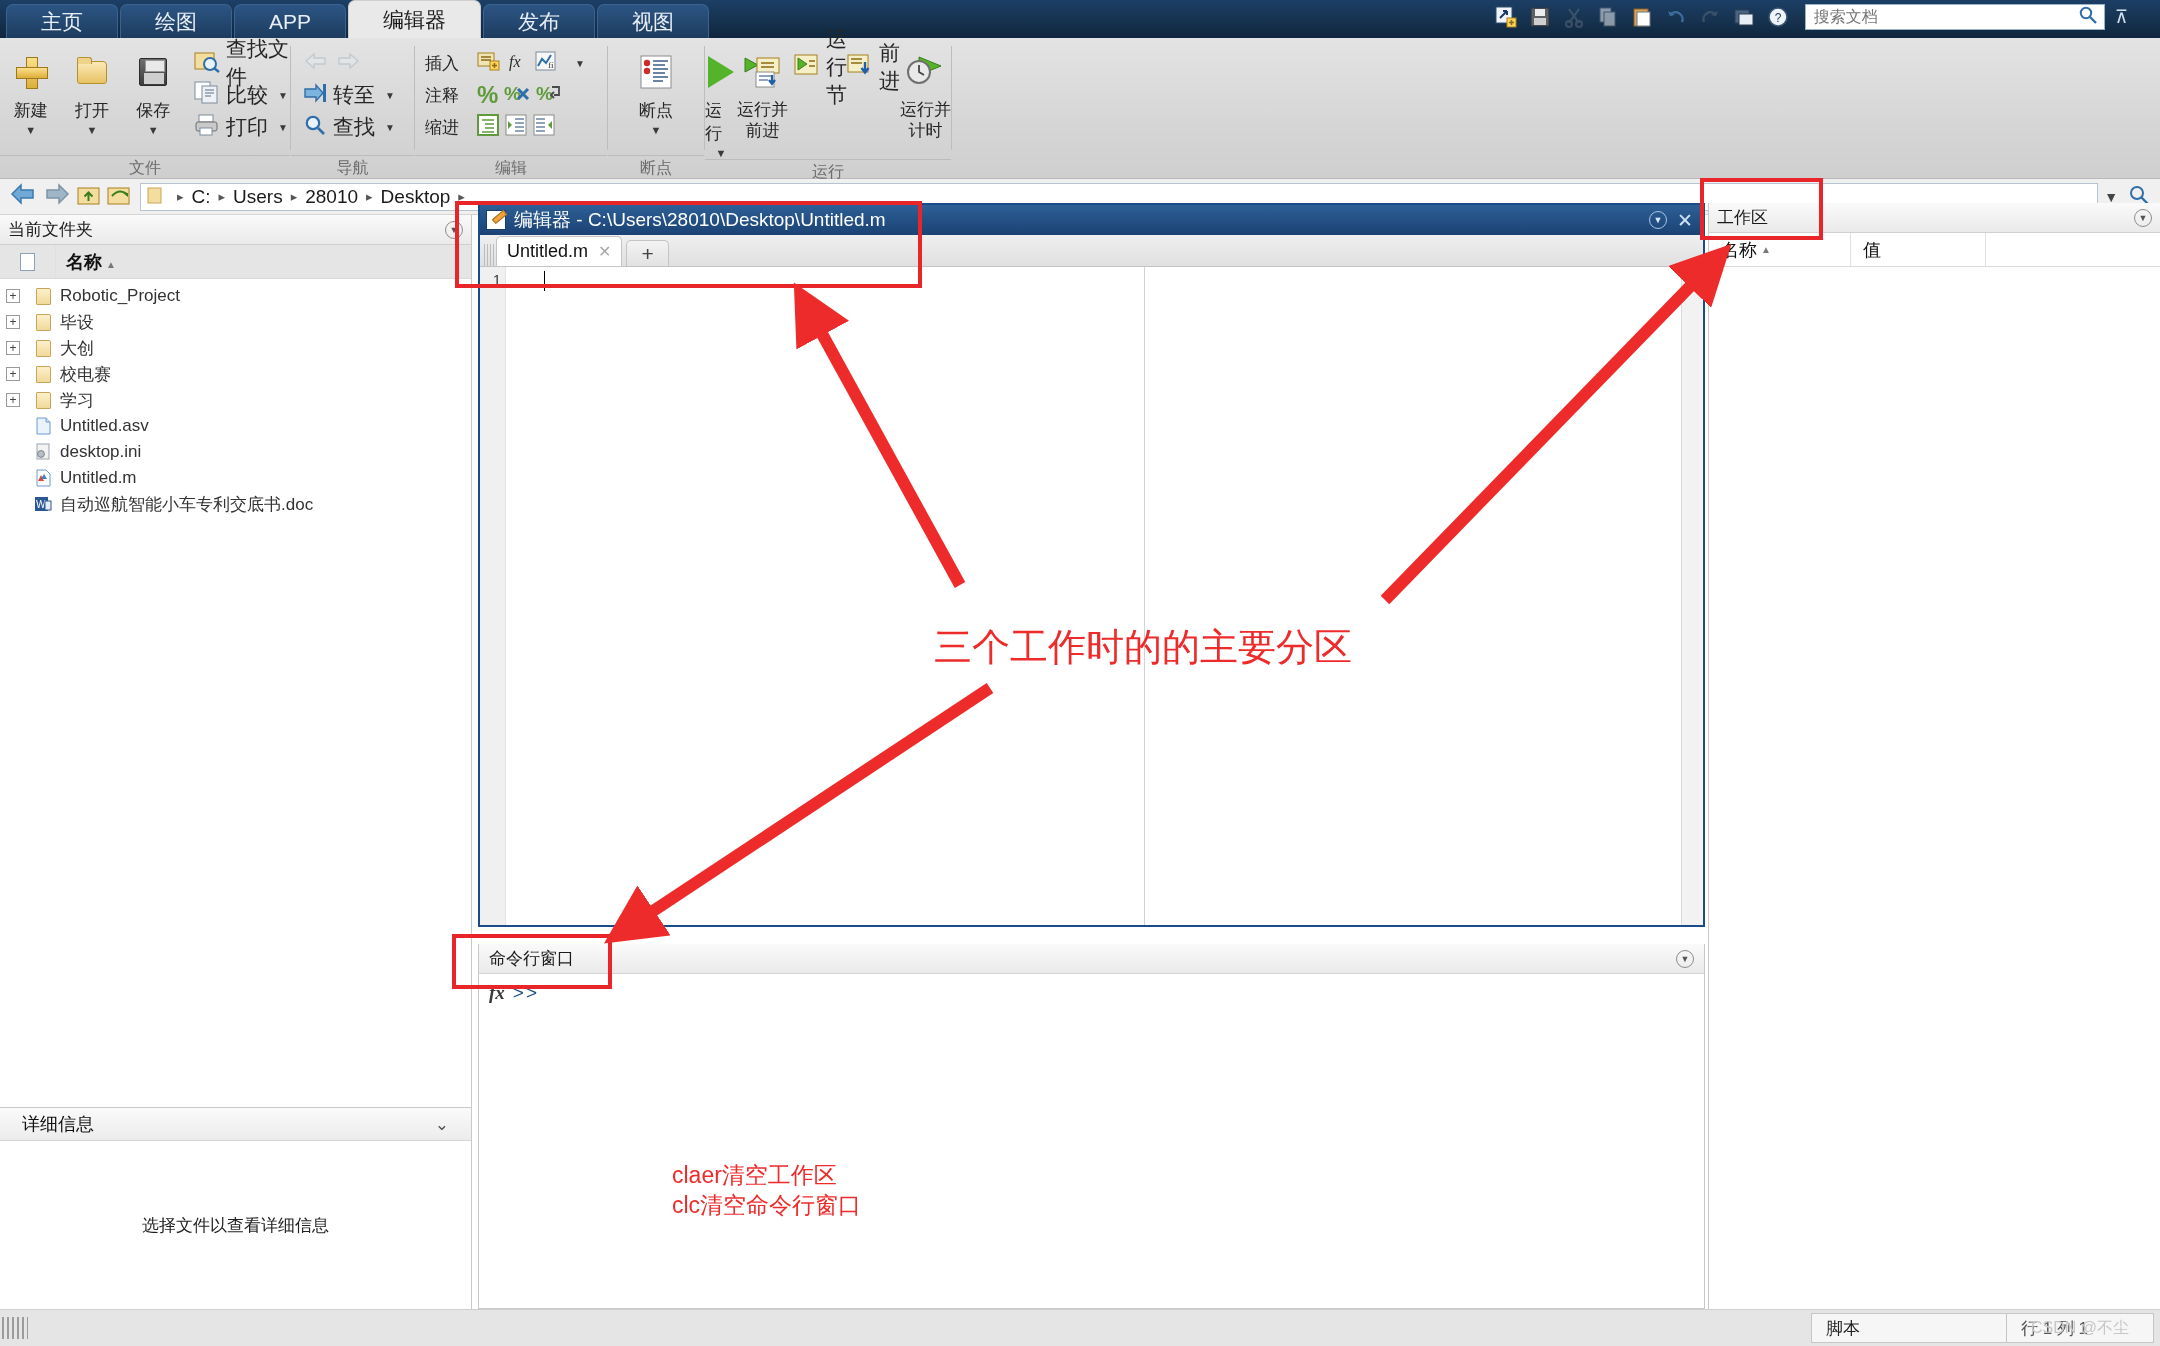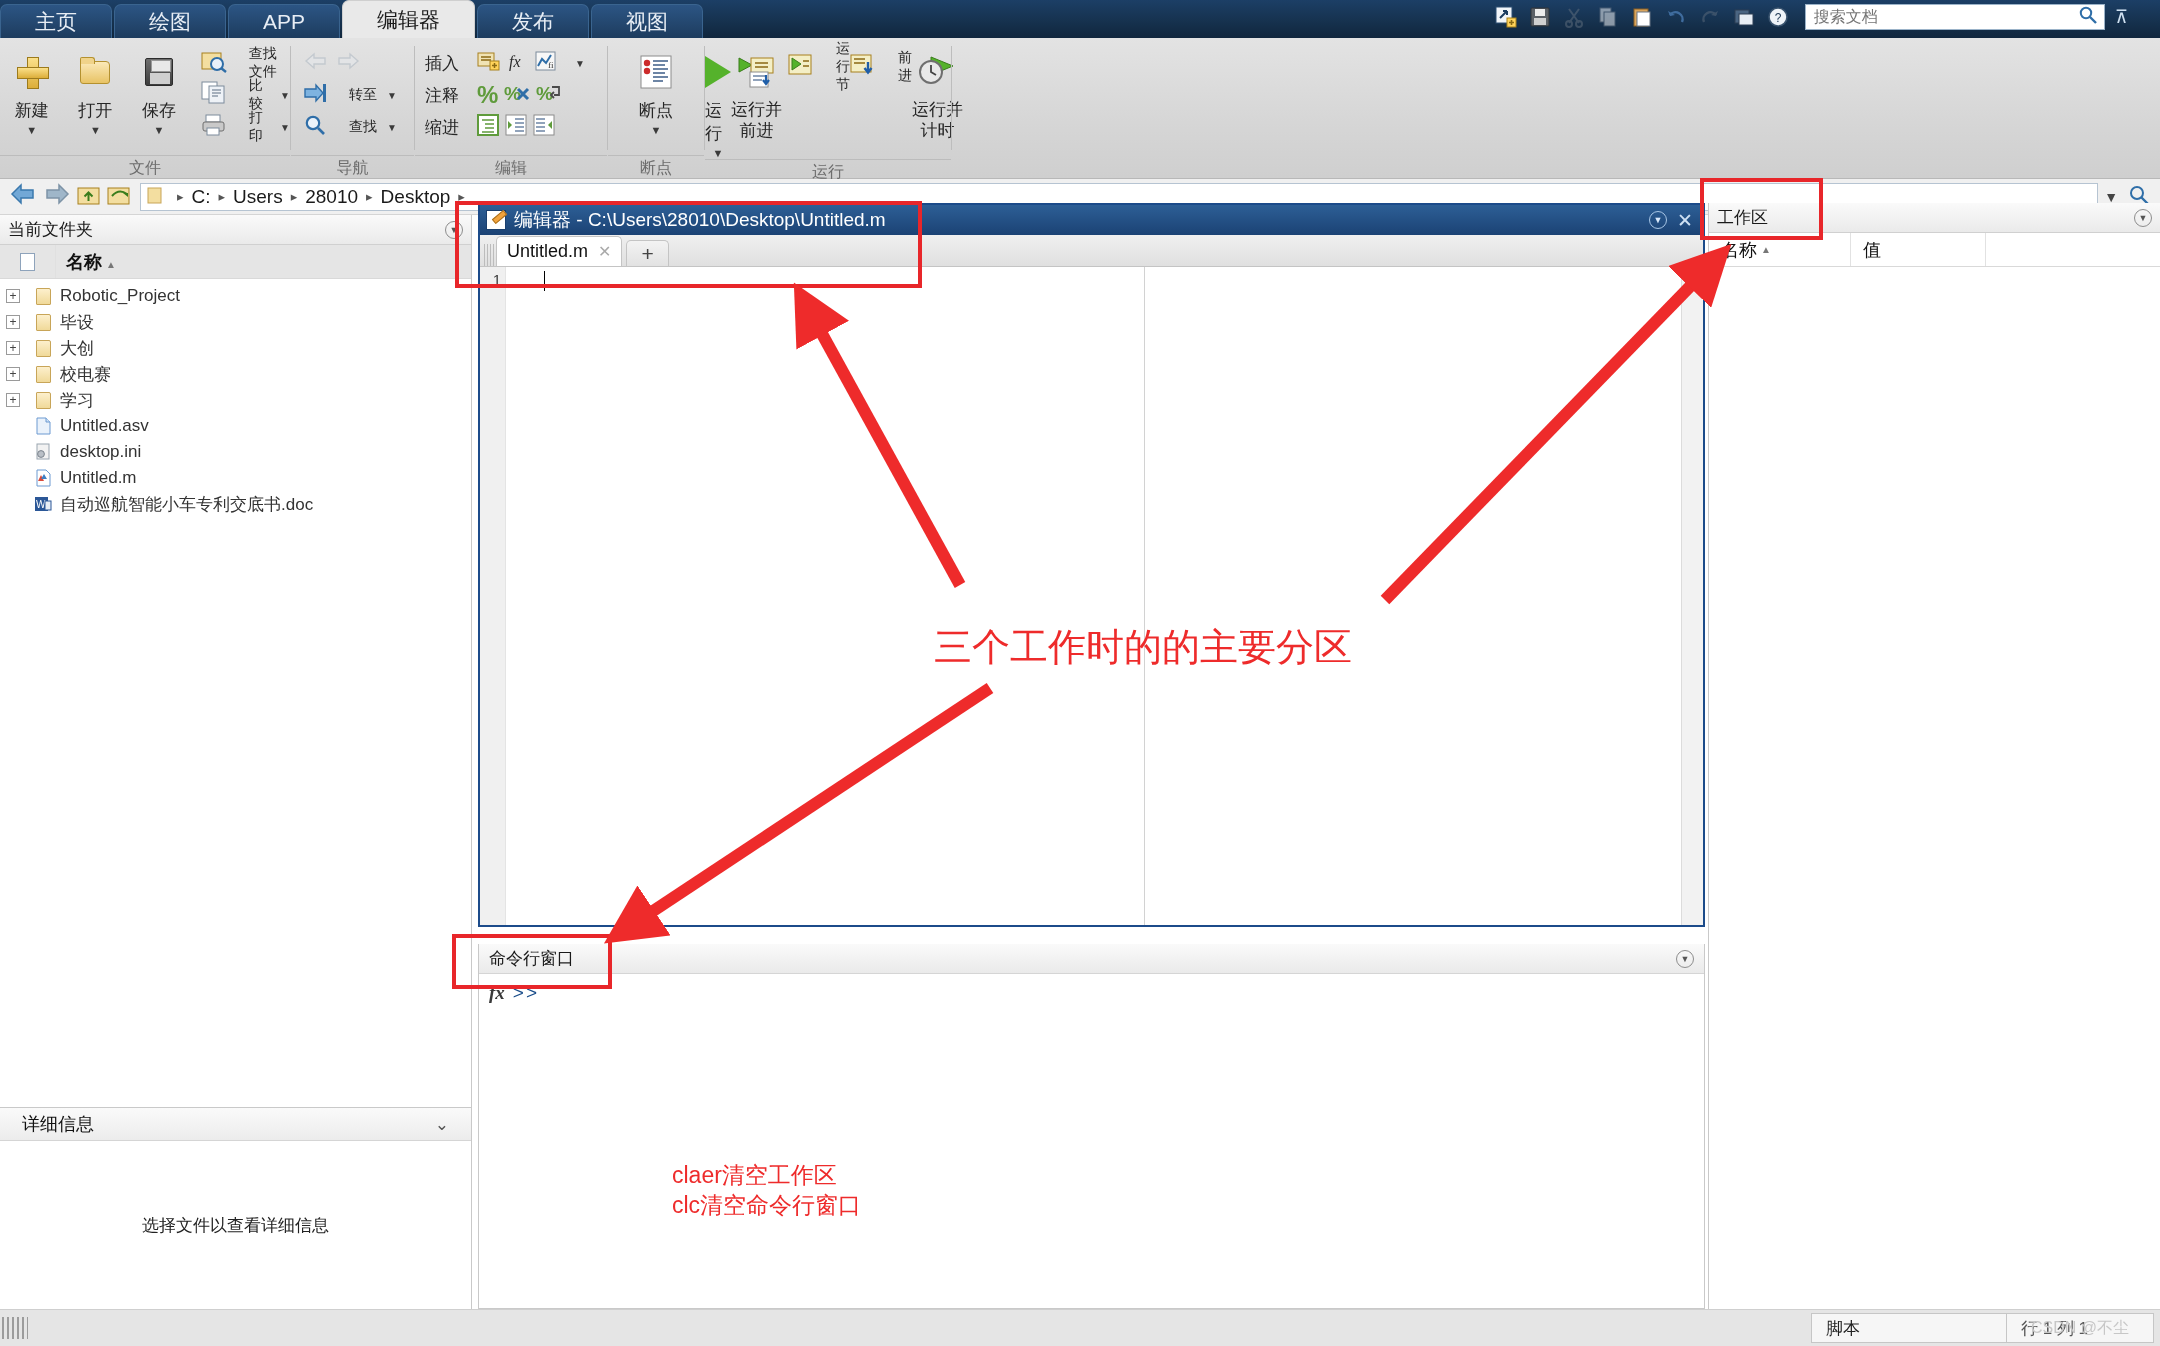--- a/index.html
+++ b/index.html
@@ -19,21 +19,21 @@
     display: flex; align-items: flex-end;
   }
   .rtab {
     height: 34px; margin-right: 2px; padding: 0 34px;
     display: flex; align-items: center; justify-content: center;
     color: #e8eef5; font-size: 21px;
     border-radius: 7px 7px 0 0;
     background: linear-gradient(to bottom, #2c5584 0%, #1d3c5e 100%);
     border: 1px solid #3a648f; border-bottom: none;
   }
-  .rtab.first { }
+  .rtab.first { margin-left: 6px; }
   .rtab.active {
     background: #e9e9e9; color: #1a1a1a;
     border-color: #cfcfcf;
     height: 38px;
   }
   .qat {
     position: absolute; right: 32px; top: 3px;
     display: flex; align-items: center; gap: 4px;
   }
   .qicon {
@@ -68,21 +68,21 @@
     position: absolute; top: 8px; width: 1px; height: 104px; background: #bdbdbd;
   }
   .bigbtn {
     width: 74px; display: flex; flex-direction: column; align-items: center;
     padding-top: 4px;
   }
   .bigbtn .bi { height: 46px; display:flex; align-items:center; justify-content:center; }
   .bigbtn .bl { font-size: 17px; color: #262626; margin-top: 4px; }
   .bigbtn .bc { font-size: 11px; color: #3a3a3a; margin-top: 2px; }
   .rowbtn { display: flex; align-items: center; height: 32px; gap: 6px; }
-  .rowbtn .rl { font-size: 14px; color: #262626; margin-left: 16px; }
+  .rowbtn .rl { font-size: 21px; color: #262626; }
   .rowbtn .rc { font-size: 10px; color: #3a3a3a; margin-left: 4px; }
   .stacklbl { font-size: 17px; color: #262626; width: 46px; }
 
   
   .ic { display:inline-block; position: relative; }
   .folder {
     width: 30px; height: 23px; background: linear-gradient(#fbe9b8,#e8c365);
     border: 1px solid #b4912f; border-radius: 2px 4px 3px 3px;
   }
   .folder:before {

